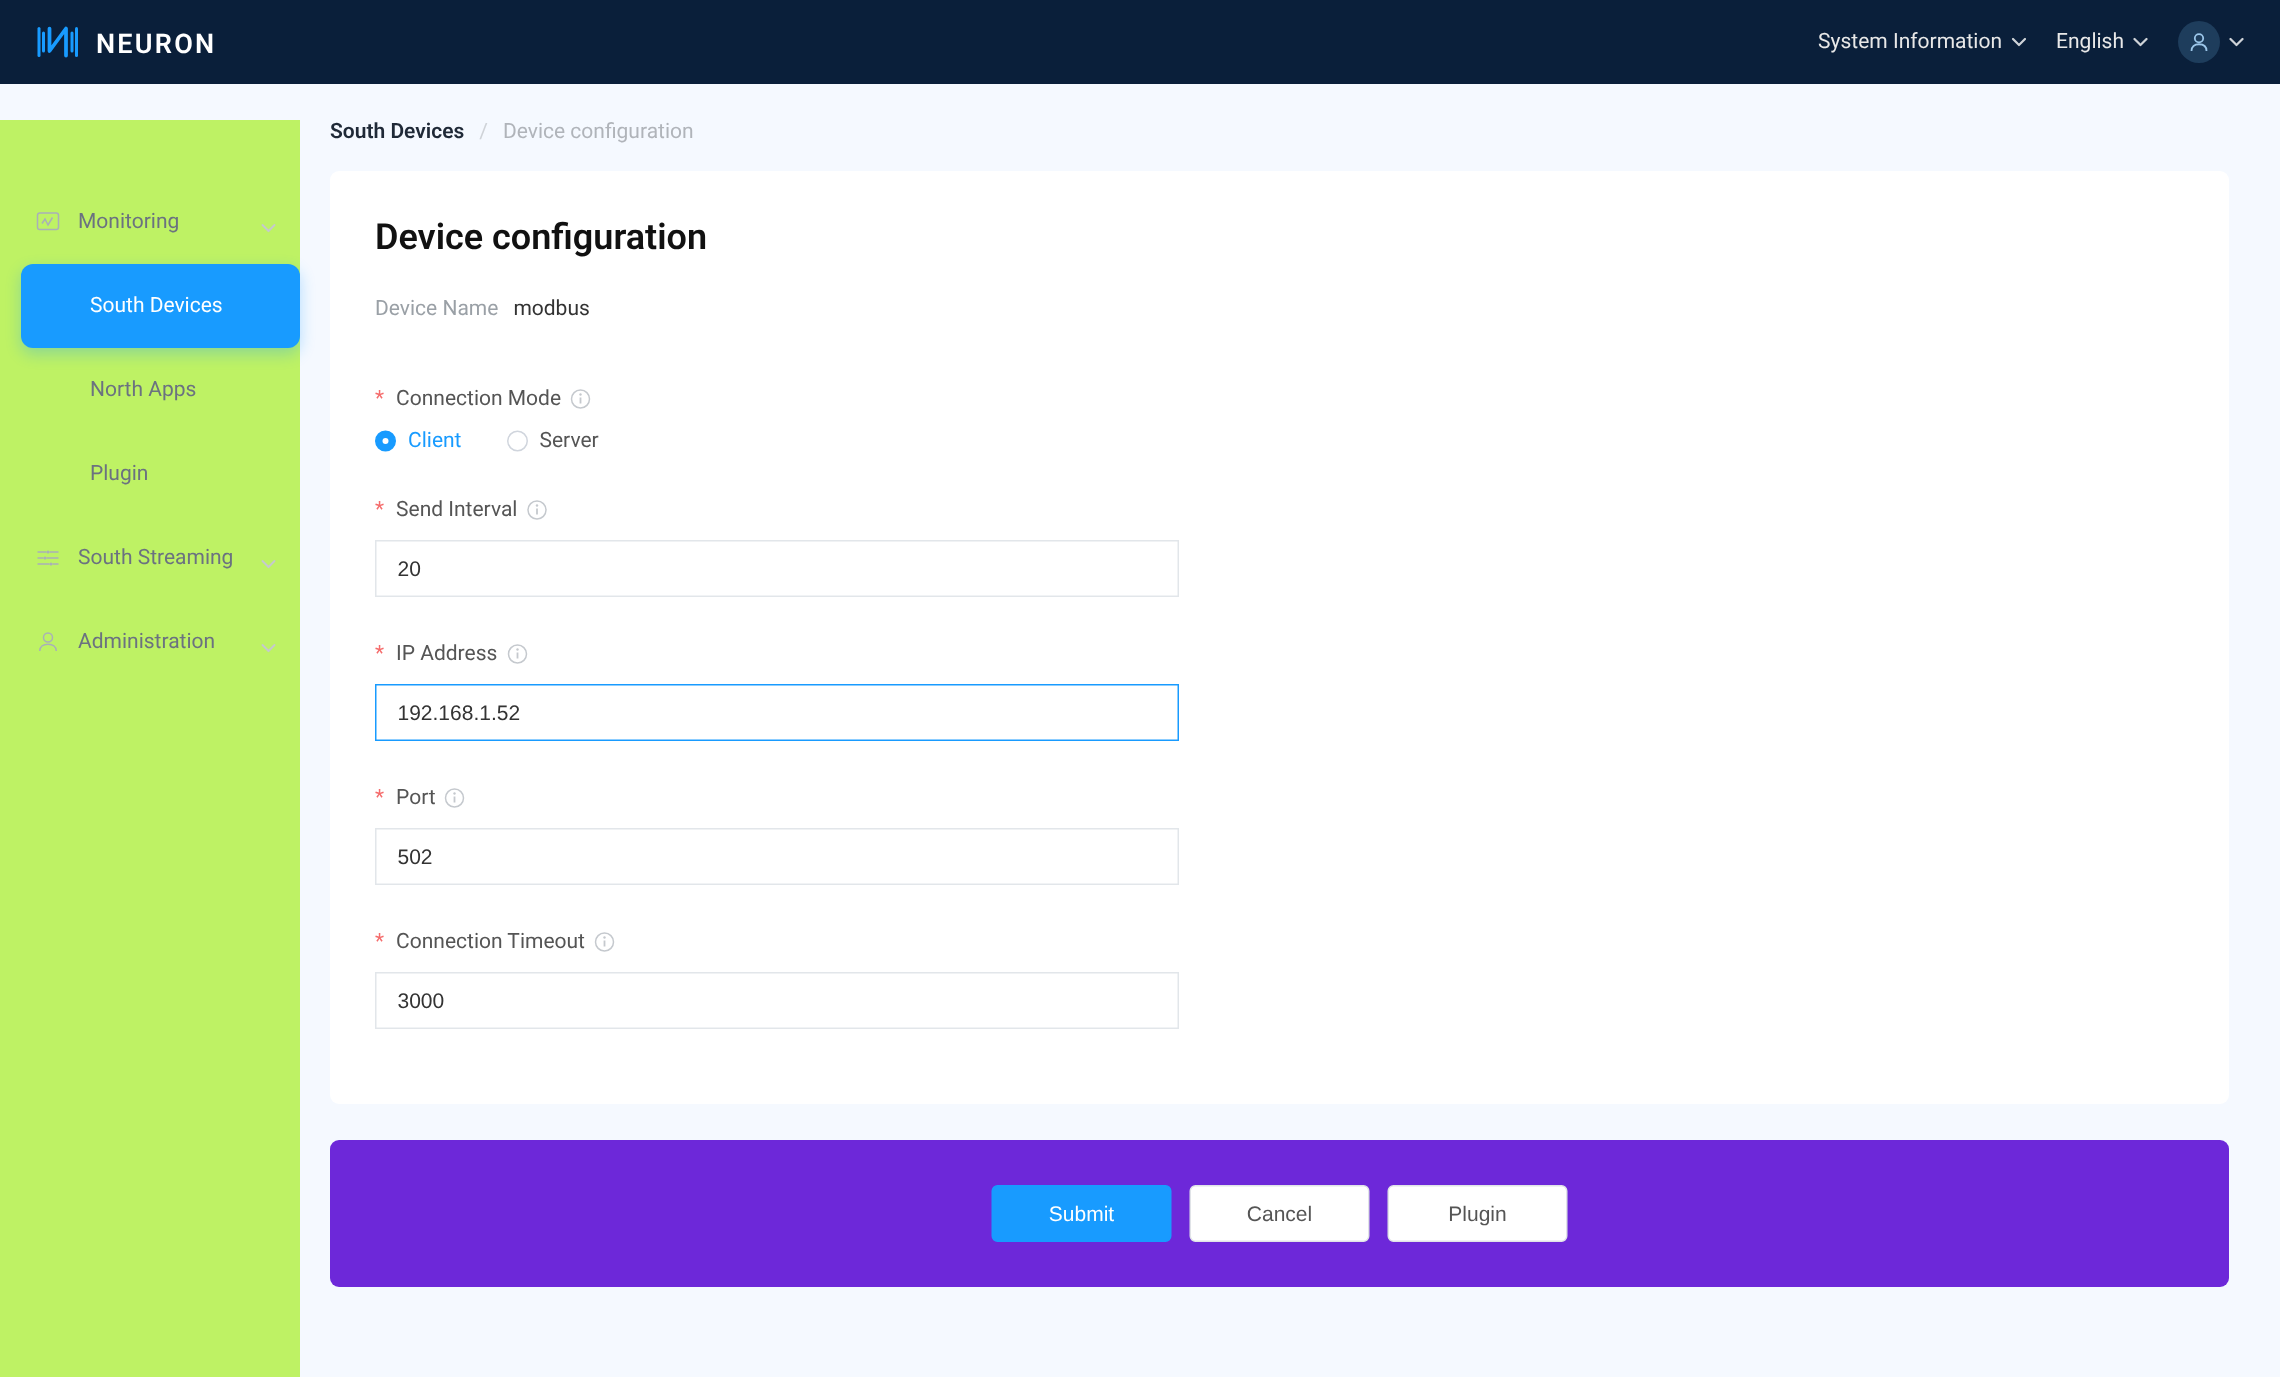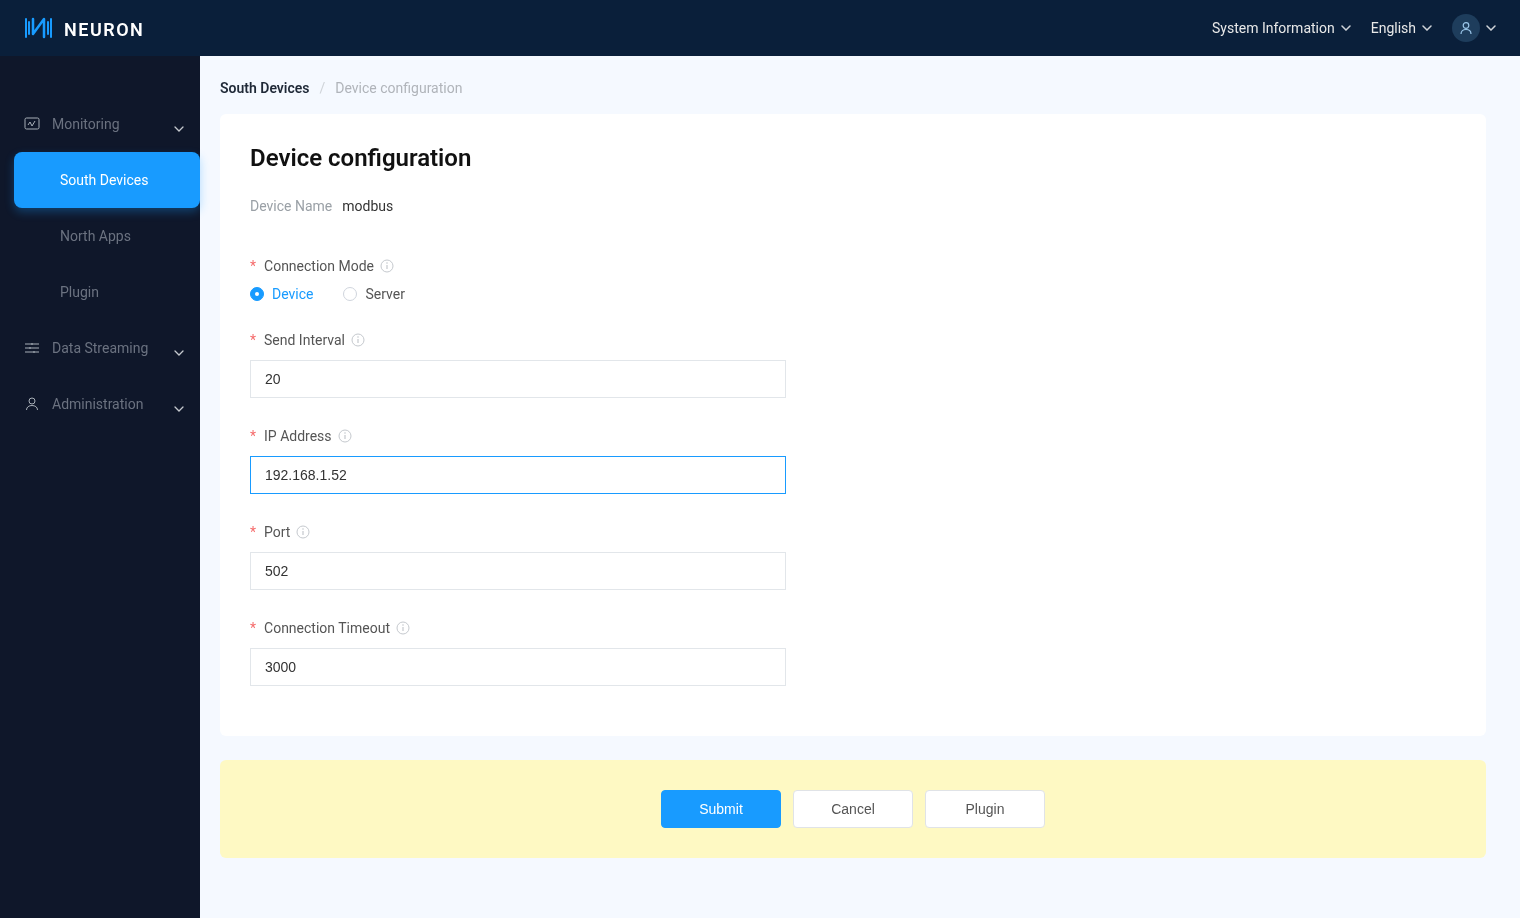--- a/index.html
+++ b/index.html
@@ -70,23 +70,24 @@
 
   
   .body-wrap {
     display: flex;
     height: calc(918px - 56px);
   }
 
   
   .sidebar {
     width: 200px;
-    background: #0f172a;
+    background: #bef264;
     padding-top: 40px;
     flex-shrink: 0;
+    margin-top: 24px;
   }
   .menu-item {
     display: flex;
     align-items: center;
     height: 56px;
     padding: 0 16px 0 24px;
     color: #6b7280;
     font-size: 14px;
     cursor: pointer;
     gap: 12px;
@@ -235,21 +236,21 @@
     font-size: 14px;
     color: #333;
     outline: none;
   }
   .text-input.focus {
     border-color: #189bff;
   }
 
   
   .footer-card {
-    background: #fef9c3;
+    background: #6d28d9;
     border-radius: 6px;
     padding: 30px;
     display: flex;
     justify-content: center;
     gap: 12px;
   }
   .btn {
     height: 38px;
     min-width: 120px;
     border-radius: 4px;
@@ -351,21 +352,21 @@
       <span class="menu-icon">
         <svg width="16" height="16" viewBox="0 0 16 16" fill="none">
           <path d="M1 4 H7 M9 4 H15" stroke="#a9b0b8" stroke-width="1"></path>
           <path d="M1 8 H5 M7 8 H15" stroke="#a9b0b8" stroke-width="1"></path>
           <path d="M1 12 H9 M11 12 H15" stroke="#a9b0b8" stroke-width="1"></path>
           <circle cx="8" cy="4" r="1" fill="#a9b0b8"></circle>
           <circle cx="6" cy="8" r="1" fill="#a9b0b8"></circle>
           <circle cx="10" cy="12" r="1" fill="#a9b0b8"></circle>
         </svg>
       </span>
-      <span class="menu-label">Data Streaming</span>
+      <span class="menu-label">South Streaming</span>
       <span class="menu-chev">
         <svg width="10" height="6" viewBox="0 0 10 6">
             <path d="M1 1 L5 5 L9 1" stroke="#c5c9ce" stroke-width="1.3" fill="none" stroke-linecap="round"></path>
           </svg>
       </span>
     </div>
 
     <div class="menu-item">
       <span class="menu-icon">
         <svg width="16" height="16" viewBox="0 0 16 16" fill="none">
@@ -408,21 +409,21 @@
                 <circle cx="7" cy="4" r="0.8" fill="#c5c9ce"></circle>
                 <rect x="6.4" y="6" width="1.2" height="4" fill="#c5c9ce"></rect>
               </svg>
           </span>
         </div>
         <div class="radio-group">
           <div class="radio-item checked">
             <span class="radio-outer">
                 <span class="radio-inner"></span>
               </span>
-            <span class="radio-label">Device</span>
+            <span class="radio-label">Client</span>
           </div>
           <div class="radio-item">
             <span class="radio-outer"></span>
             <span class="radio-label">Server</span>
           </div>
         </div>
       </div>
 
       <div class="form-group">
         <div class="form-label">

